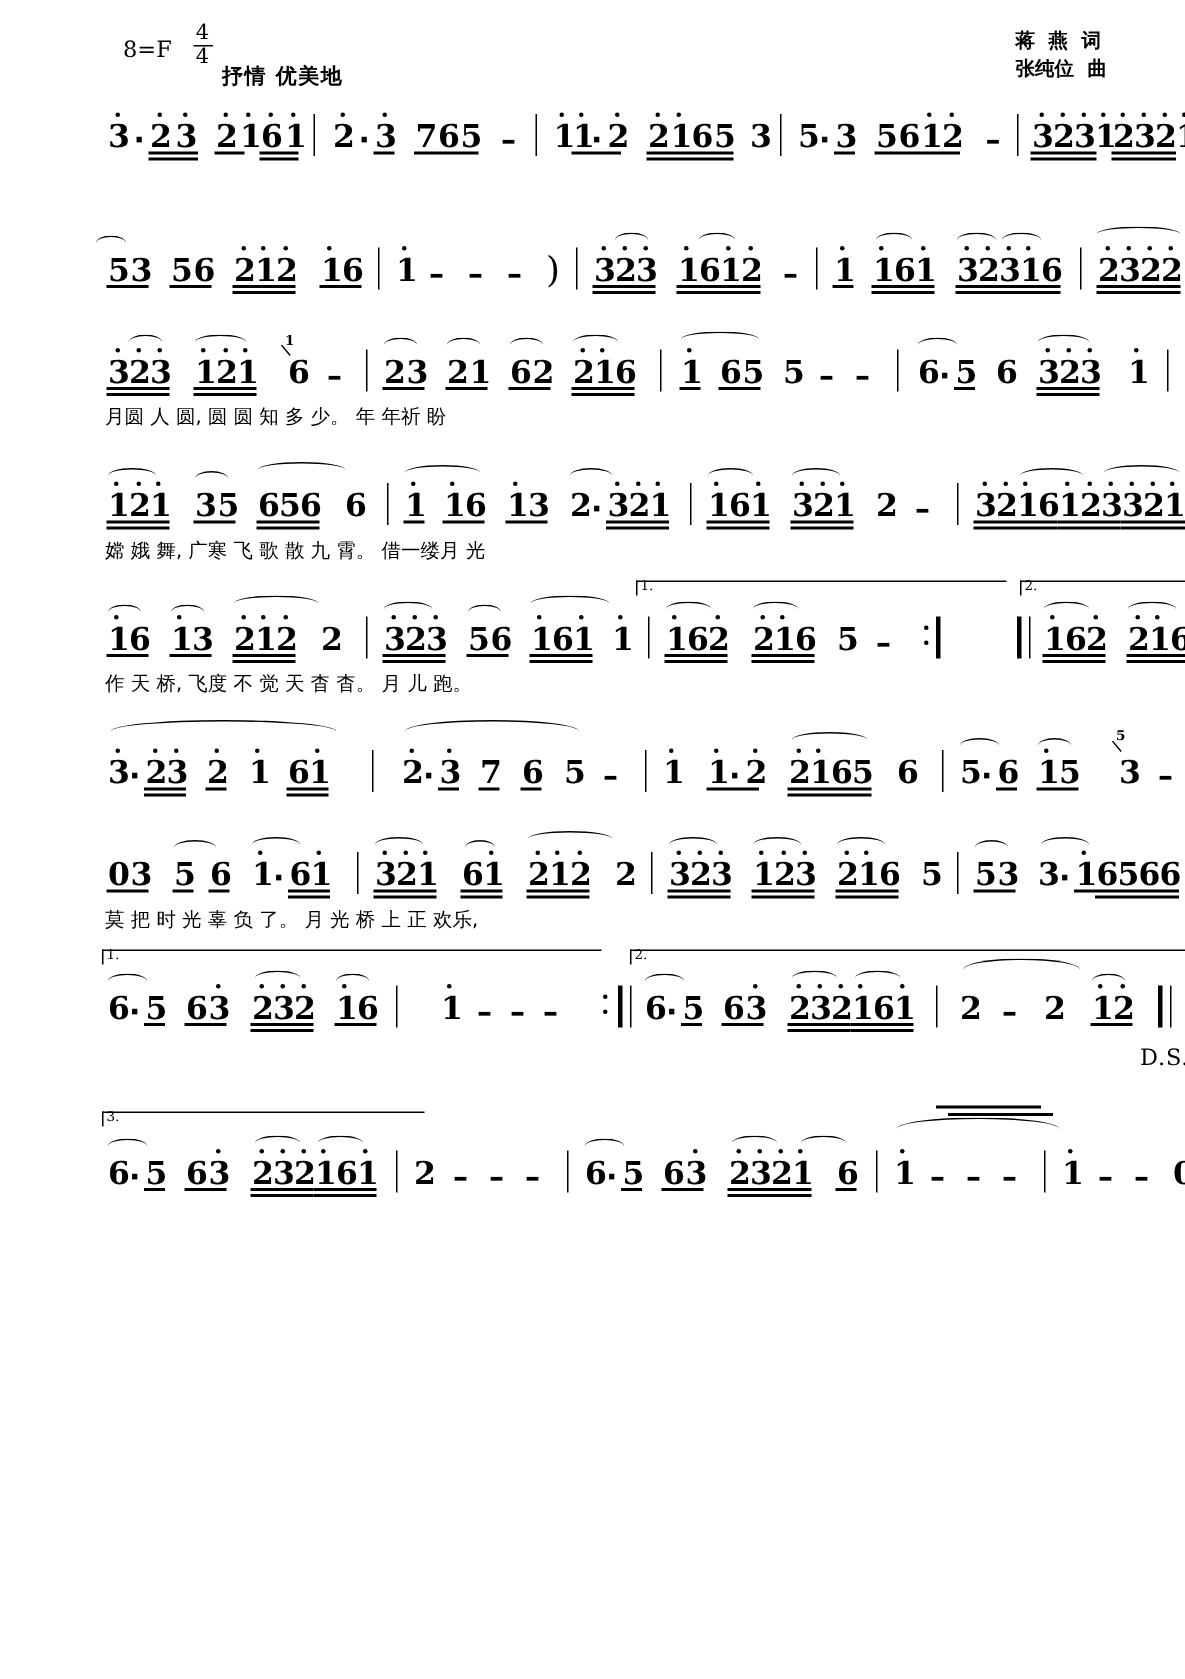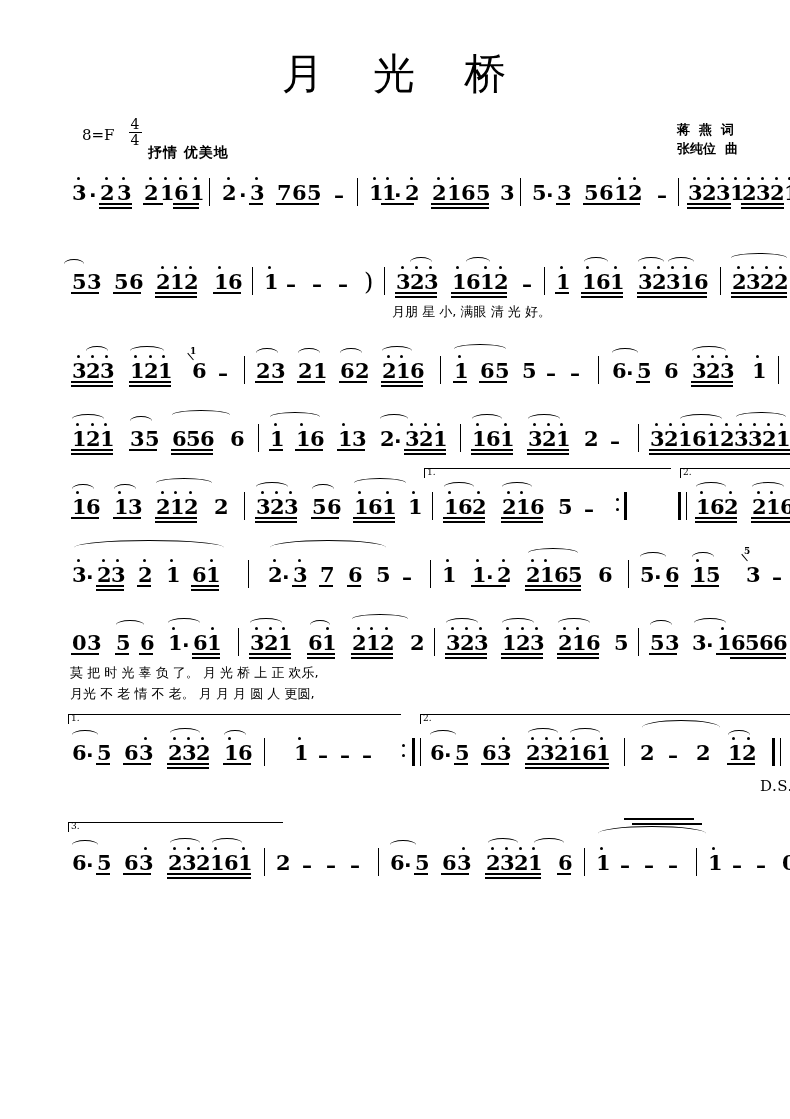--- a/index.html
+++ b/index.html
@@ -62,21 +62,20 @@
   .graceslash{position:absolute;width:9px;height:1.2px;background:#000;transform:rotate(50deg);}
   .ds{position:absolute;font-size:15px;font-family:"DejaVu Serif","Liberation Serif",serif;letter-spacing:.5px;}
   .paren{position:absolute;font-size:24px;top:7px;font-family:"DejaVu Serif","Liberation Serif",serif;}
   .ly{position:absolute;font-size:13px;top:0px;white-space:nowrap;}
 </style>
 </head>
 <body>
 
 <div class="page">
 
-  <div class="title">月 光 桥</div>
 
   <div class="hdr">
     <div class="keysig">8=F</div>
     <div class="meter">
       <span class="num">4</span>
       <span class="bar"></span>
       <span class="den">4</span>
     </div>
     <div class="expr">抒情  优美地</div>
     <div class="credits">
@@ -266,23 +265,20 @@
         <span class="od" style="left:679px;"></span>
       <span class="n" style="left:688px;">2</span>
         <span class="od" style="left:693px;"></span>
       <span class="n" style="left:702px;">2</span>
         <span class="od" style="left:707px;"></span>
       <span class="bm" style="left:659px;width:56px;"></span>
         <span class="bm2" style="left:659px;width:56px;"></span>
       <span class="slur" style="left:659px;width:56px;top:-8px;"></span>
 
     </div>
-    <div class="lyr">
-      <span class="ly" style="left:320px;">月朋  星  小,  满眼  清  光  好。</span>
-    </div>
 
     <div class="spacer"></div>
 
     <div class="row">
       <span class="n" style="left:0px;">3</span>
         <span class="od" style="left:5px;"></span>
       <span class="n" style="left:14px;">2</span>
         <span class="od" style="left:19px;"></span>
       <span class="n" style="left:28px;">3</span>
         <span class="od" style="left:33px;"></span>
@@ -350,20 +346,23 @@
         <span class="od" style="left:639px;"></span>
       <span class="n" style="left:648px;">3</span>
         <span class="od" style="left:653px;"></span>
       <span class="bm" style="left:619px;width:42px;"></span>
         <span class="bm2" style="left:619px;width:42px;"></span>
       <span class="slur" style="left:620px;width:34px;top:-4px;"></span>
       <span class="n" style="left:680px;">1</span>
         <span class="od" style="left:684px;"></span>
       <span class="bl" style="left:706px;"></span>
     </div>
+    <div class="lyr">
+      <span class="ly" style="left:-2px;">月圆  人  圆,  圆 圆 知 多  少。  年 年祈 盼</span>
+    </div>
 
     <div class="spacer"></div>
 
     <div class="row">
       <span class="n" style="left:0px;">1</span>
         <span class="od" style="left:4px;"></span>
       <span class="n" style="left:14px;">2</span>
         <span class="od" style="left:19px;"></span>
       <span class="n" style="left:28px;">1</span>
         <span class="od" style="left:32px;"></span>
@@ -452,20 +451,23 @@
       <span class="bm" style="left:577px;width:56px;"></span>
         <span class="bm2" style="left:577px;width:56px;"></span>
       <span class="bm" style="left:633px;width:42px;"></span>
         <span class="bm2" style="left:633px;width:42px;"></span>
       <span class="bm" style="left:675px;width:56px;"></span>
         <span class="bm2" style="left:675px;width:56px;"></span>
       <span class="slur" style="left:608px;width:42px;top:-4px;"></span>
       <span class="slur" style="left:664px;width:50px;top:-6px;"></span>
 
     </div>
+    <div class="lyr">
+      <span class="ly" style="left:-2px;">嫦 娥 舞,  广寒  飞 歌 散 九 霄。 借一缕月  光</span>
+    </div>
 
     <div class="spacer"></div>
 
     <div class="row">
       <span class="volta" style="left:352px;top:-18px;width:246px;">
         <span class="vl">1.</span>
       </span>
       <span class="volta" style="left:608px;top:-18px;width:130px;">
         <span class="vl">2.</span>
       </span>
@@ -552,20 +554,23 @@
       <span class="n" style="left:680px;">2</span>
         <span class="od" style="left:685px;"></span>
       <span class="n" style="left:694px;">1</span>
         <span class="od" style="left:698px;"></span>
       <span class="n" style="left:708px;">6</span>
 
       <span class="bm" style="left:679px;width:56px;"></span>
         <span class="bm2" style="left:679px;width:56px;"></span>
       <span class="slur" style="left:680px;width:32px;top:-4px;"></span>
 
+    </div>
+    <div class="lyr">
+      <span class="ly" style="left:-2px;">作 天 桥,  飞度 不 觉  天  杳  杳。  月 儿 跑。</span>
     </div>
 
     <div class="spacer"></div>
 
     <div class="row">
       <span class="n" style="left:0px;">3</span>
         <span class="od" style="left:5px;"></span>
       <span class="dot" style="left:14px;">·</span>
       <span class="n" style="left:25px;">2</span>
         <span class="od" style="left:30px;"></span>
@@ -728,23 +733,20 @@
       <span class="n" style="left:673px;">5</span>
       <span class="n" style="left:687px;">6</span>
       <span class="n" style="left:701px;">6</span>
       <span class="bm" style="left:644px;width:70px;"></span>
         <span class="bm2" style="left:658px;width:56px;"></span>
       <span class="slur" style="left:622px;width:32px;top:-4px;"></span>
 
     </div>
     <div class="lyr">
       <span class="ly" style="left:-2px;">莫 把  时 光 辜 负 了。 月 光 桥 上 正  欢乐,</span>
-    </div>
-    <div class="lyr">
-      <span class="ly" style="left:-2px;">月光  不 老 情 不 老。 月 月 月 圆 人  更圆,</span>
     </div>
 
     <div class="spacer"></div>
 
     <div class="row">
       <span class="volta" style="left:-4px;top:-18px;width:332px;">
         <span class="vl">1.</span>
       </span>
       <span class="volta" style="left:348px;top:-18px;width:372px;">
         <span class="vl">2.</span>

